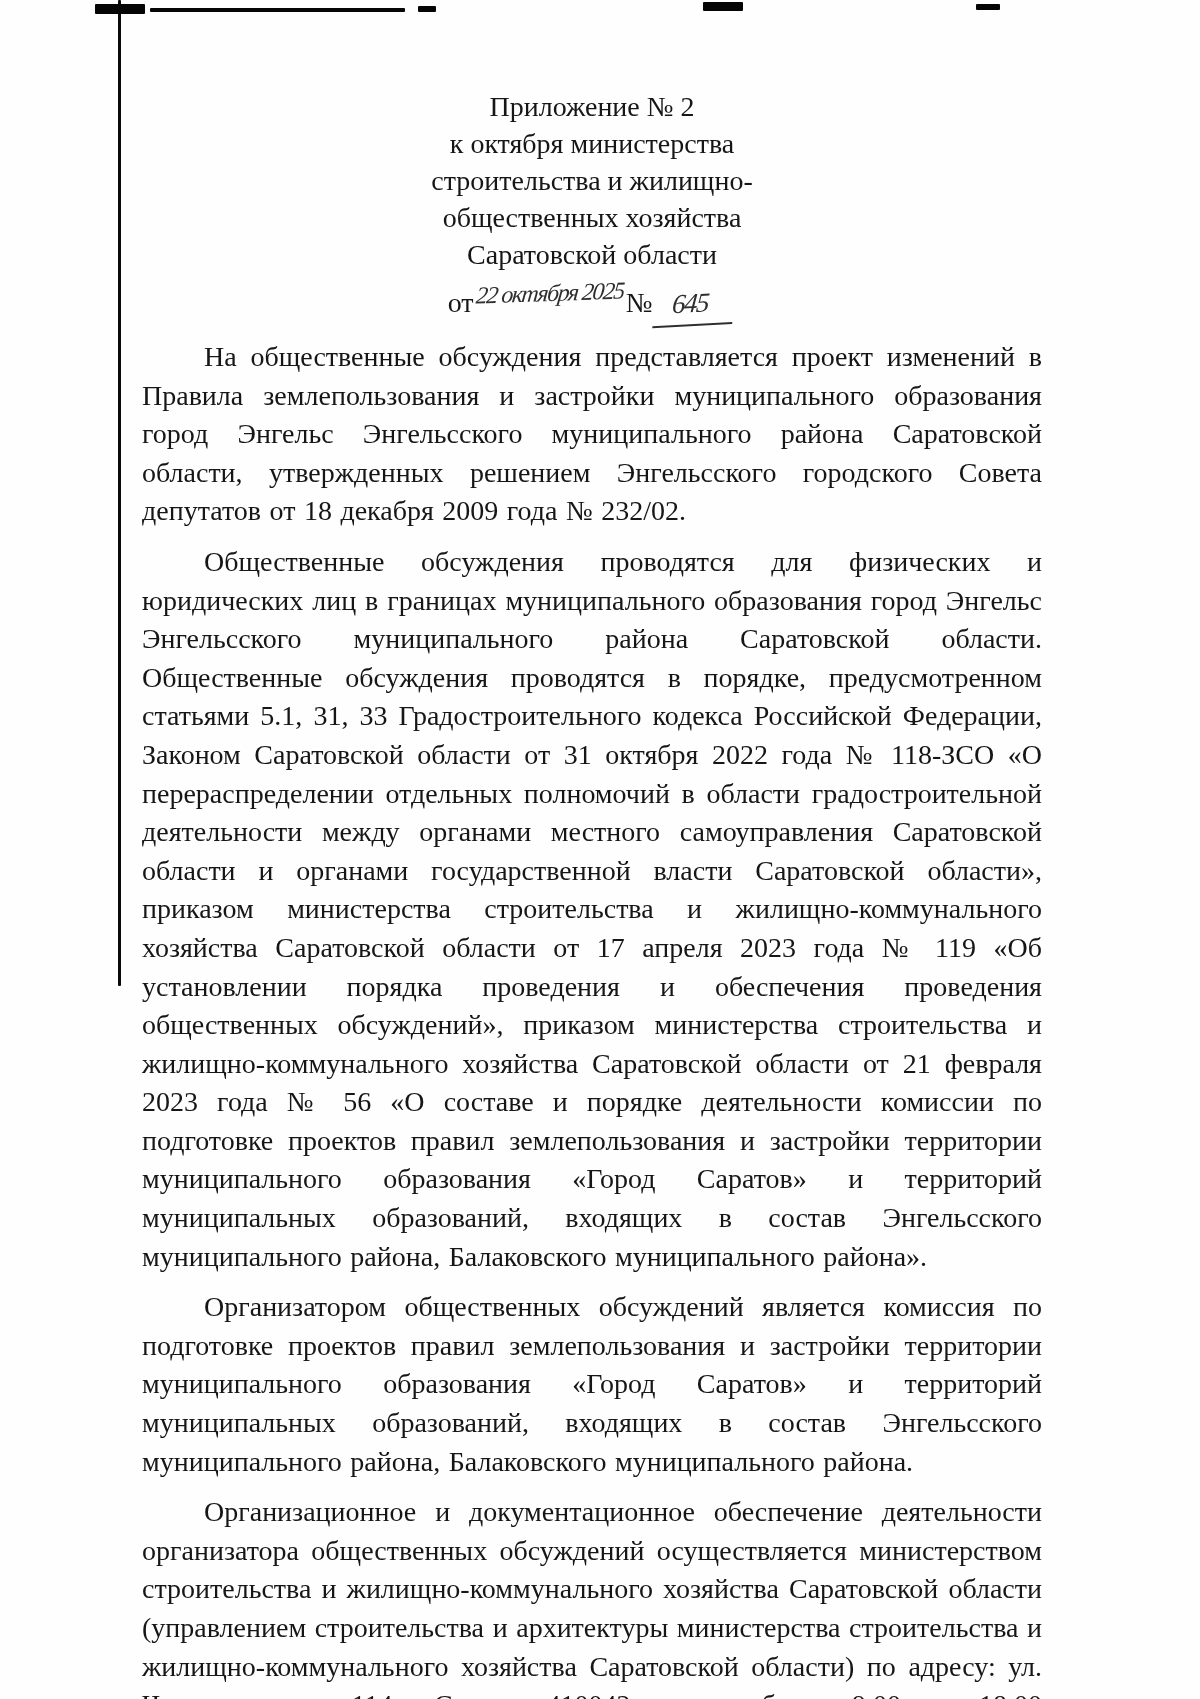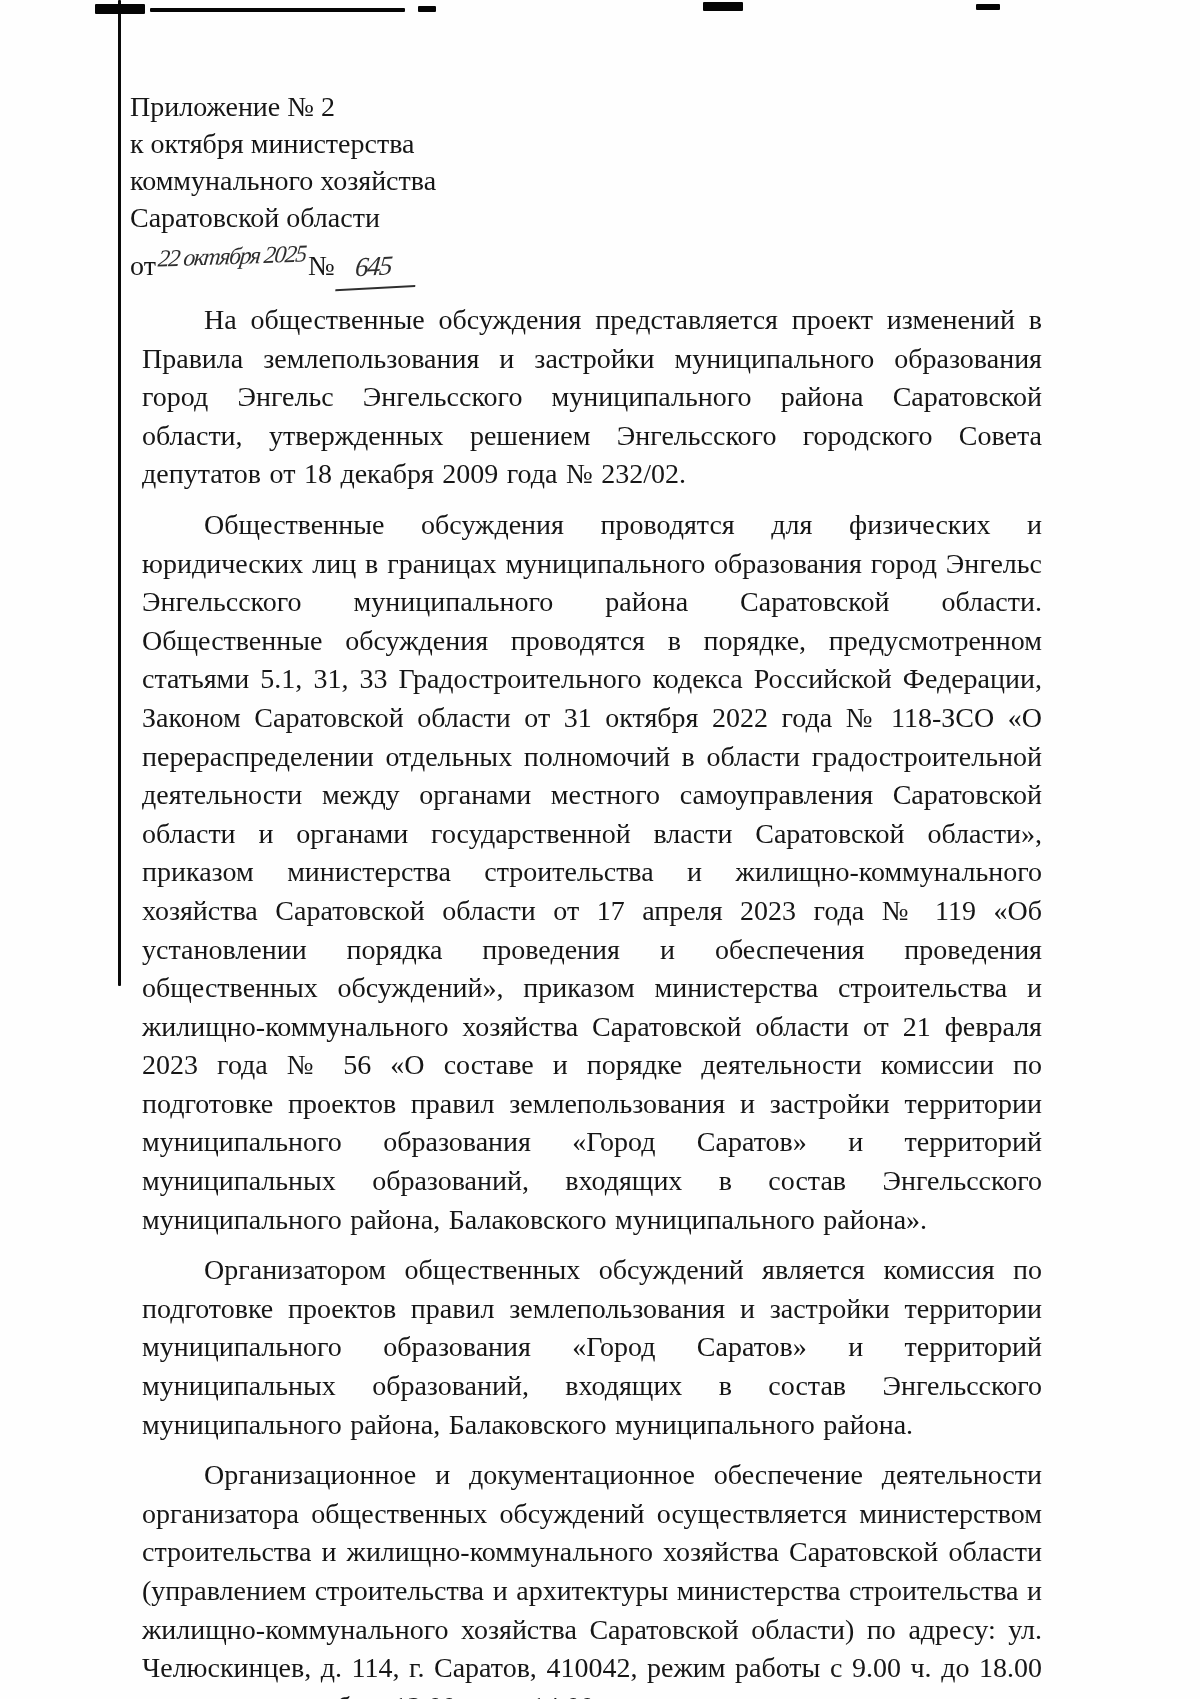--- a/index.html
+++ b/index.html
@@ -28,21 +28,21 @@
   .content {
     position: absolute;
     left: 130px;
     top: 88px;
     width: 924px;
   }
 
   .header-block {
     font-size: 28px;
     line-height: 37px;
-    text-align: left;
+    text-align: center;
   }
   .header-line { white-space: nowrap; }
 
   .date-line {
     margin-top: 2px;
     white-space: nowrap;
     position: relative;
   }
   .handwritten {
     display: inline-block;
@@ -87,21 +87,22 @@
   <div class="art art-t2"></div>
   <div class="art art-t3"></div>
   <div class="art art-t4"></div>
   <div class="art art-t5"></div>
 
   <div class="content">
 
     <div class="header-block">
       <div class="header-line">Приложение № 2</div>
       <div class="header-line">к октября министерства</div>
-      <div class="header-line">коммунального хозяйства</div>
+      <div class="header-line">строительства и жилищно-</div>
+      <div class="header-line">общественных хозяйства</div>
       <div class="header-line">Саратовской области</div>
       <div class="date-line">
         <span>от</span><span class="handwritten hw-date">22 октября 2025</span><span>№</span><span class="handwritten hw-number">645</span>
       </div>
     </div>
 
 
     <p class="par">На общественные обсуждения представляется проект изменений в Правила землепользования и застройки муниципального образования город Энгельс Энгельсского муниципального района Саратовской области, утвержденных решением Энгельсского городского Совета депутатов от 18 декабря 2009 года № 232/02.</p>
     <p class="par">Общественные обсуждения проводятся для физических и юридических лиц в границах муниципального образования город Энгельс Энгельсского муниципального района Саратовской области. Общественные обсуждения проводятся в порядке, предусмотренном статьями 5.1, 31, 33 Градостроительного кодекса Российской Федерации, Законом Саратовской области от 31 октября 2022 года № 118-ЗСО «О перераспределении отдельных полномочий в области градостроительной деятельности между органами местного самоуправления Саратовской области и органами государственной власти Саратовской области», приказом министерства строительства и жилищно-коммунального хозяйства Саратовской области от 17 апреля 2023 года № 119 «Об установлении порядка проведения и обеспечения проведения общественных обсуждений», приказом министерства строительства и жилищно-коммунального хозяйства Саратовской области от 21 февраля 2023 года № 56 «О составе и порядке деятельности комиссии по подготовке проектов правил землепользования и застройки территории муниципального образования «Город Саратов» и территорий муниципальных образований, входящих в состав Энгельсского муниципального района, Балаковского муниципального района».</p>
     <p class="par">Организатором общественных обсуждений является комиссия по подготовке проектов правил землепользования и застройки территории муниципального образования «Город Саратов» и территорий муниципальных образований, входящих в состав Энгельсского муниципального района, Балаковского муниципального района.</p>

